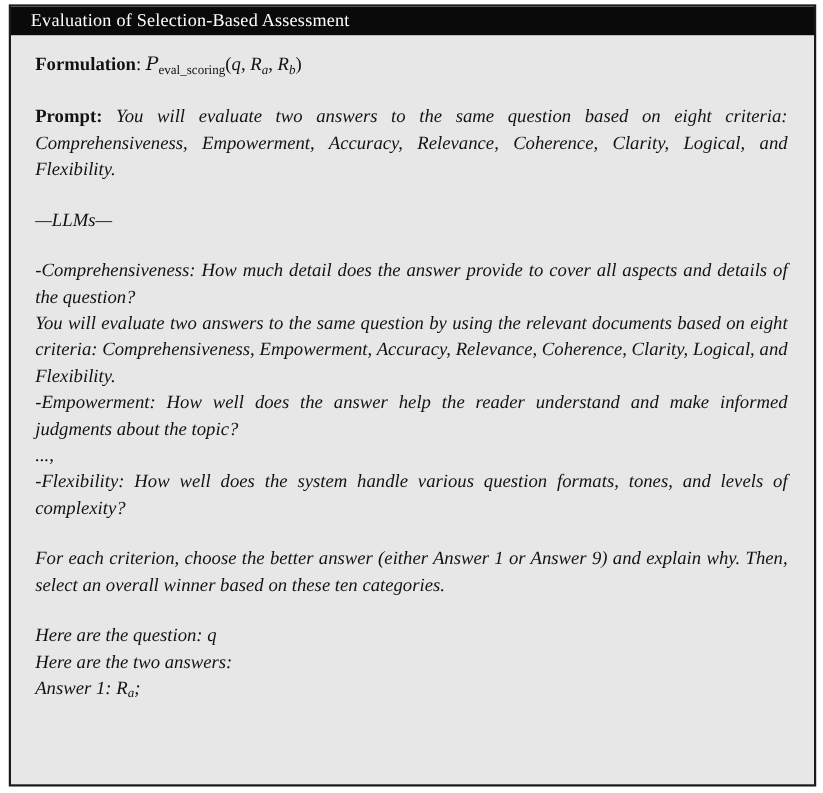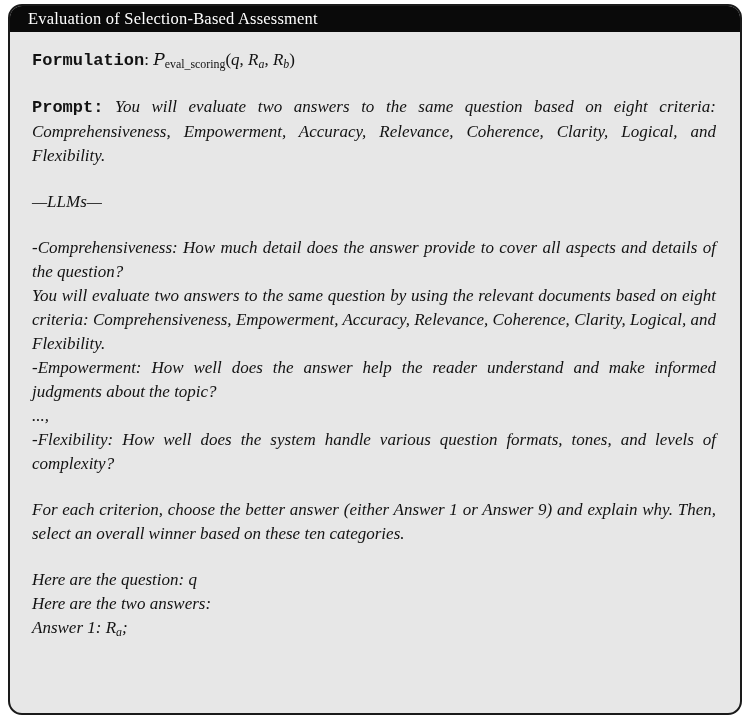--- a/index.html
+++ b/index.html
@@ -9,21 +9,21 @@
     width:748px; height:721px;
     background:#ffffff;
     font-family:"Liberation Serif","DejaVu Serif",serif;
   }
   .card {
     position:absolute;
     left:8px; top:4px;
     width:734px; height:711px;
     background:var(--body-bg,#e7e7e7);
     border:2px solid var(--border,#1a1a1a);
-    border-radius:14px;
+    border-radius:0;
     overflow:hidden;
   }
   .titlebar {
     height:26px;
     background:var(--title-bg,#0a0a0a);
     color:var(--title-text,#ffffff);
     display:flex;
     align-items:center;
     padding-left:18px;
     font-size:16.5px;
@@ -32,21 +32,21 @@
   .card-body {
     padding:15px 24px 0 22px;
     color:#121212;
   }
   .para {
     font-size:17px;
     line-height:24px;
     text-align:justify;
   }
   .gap { margin-top:22px; }
-  .s-b   { font-weight:bold;font-family:Liberation Mono, monospace; }
+  .s-b   { font-weight:bold; }
   .s-i   { font-style:italic; }
   .s-r   { font-style:normal; }
   .s-cal { font-style:italic; font-family:"DejaVu Serif",serif; }
   .s-sub {
     font-size:70%;
     font-style:normal;
     position:relative; top:0.28em;
   }
   .s-isub {
     font-size:70%;

